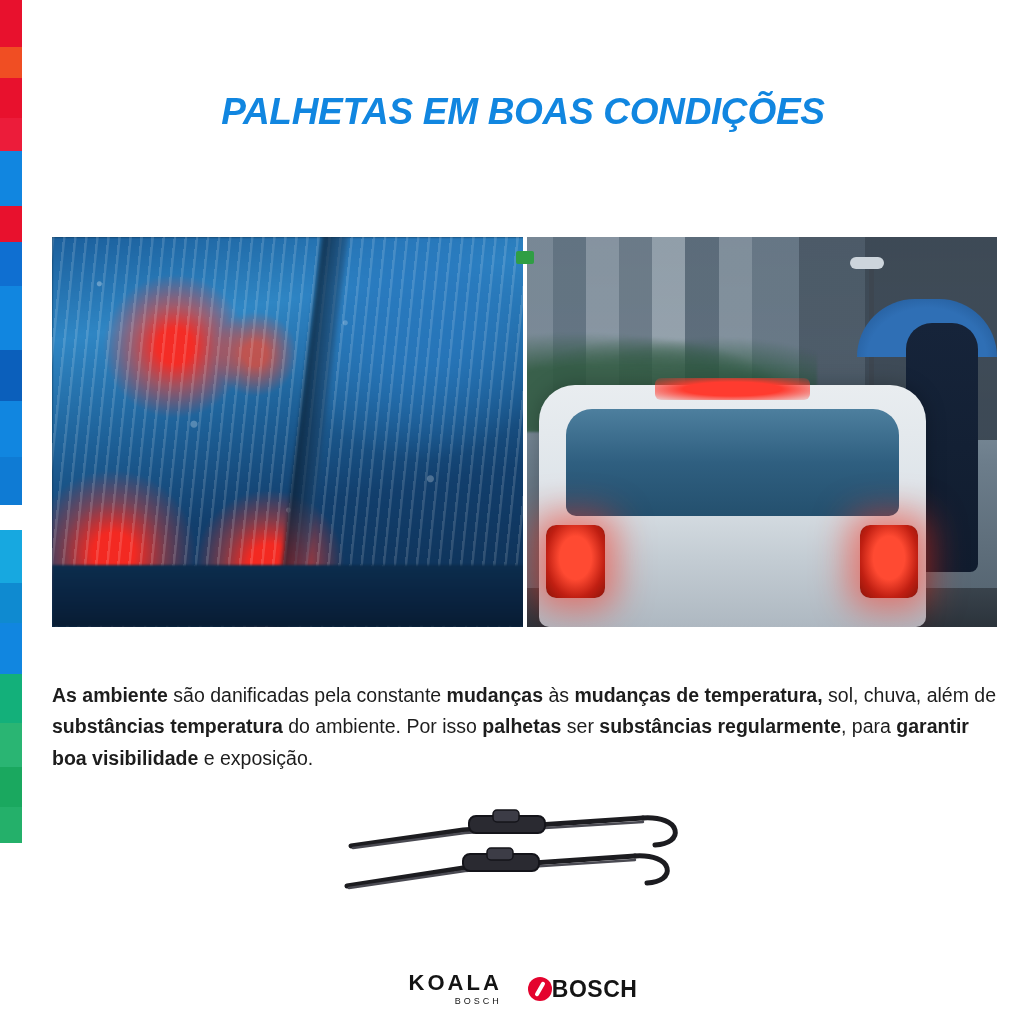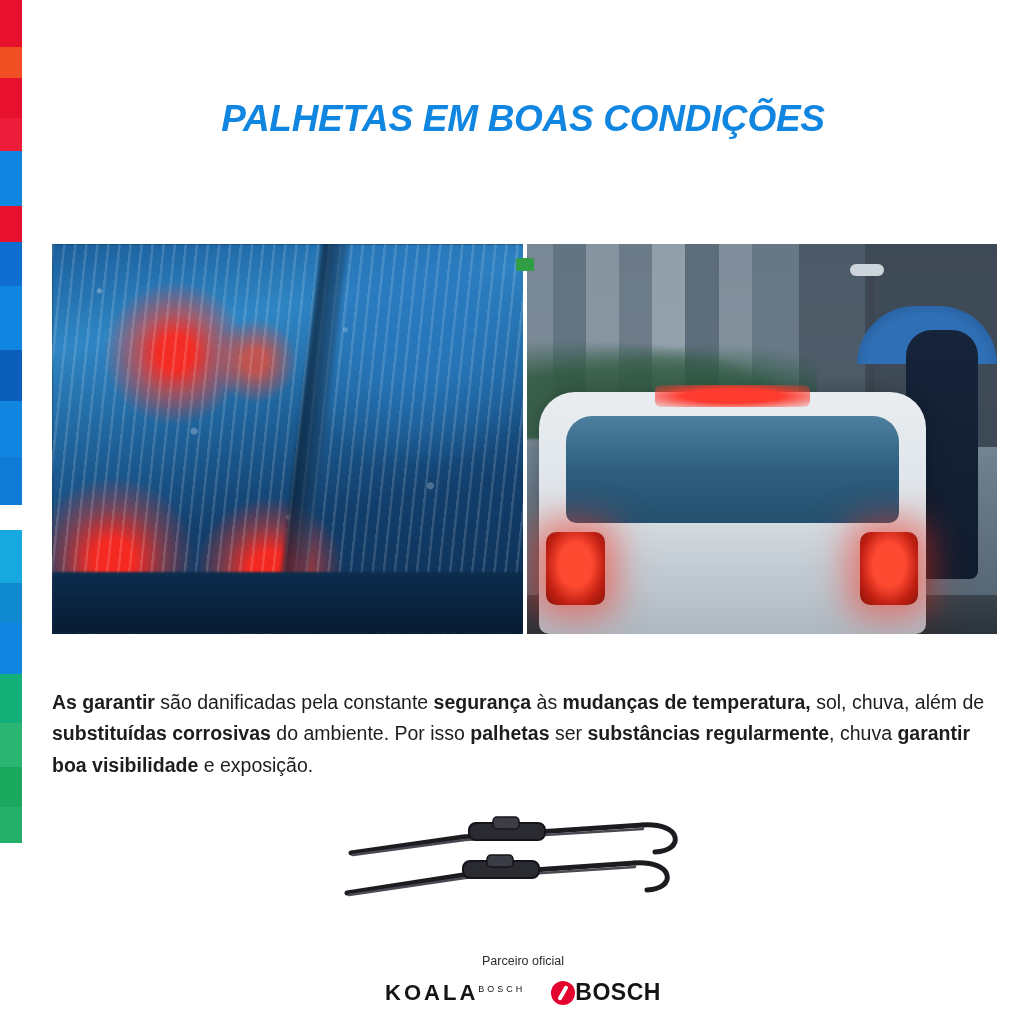--- a/index.html
+++ b/index.html
@@ -24,21 +24,21 @@
     height: 1024px;
     display: flex;
     flex-direction: column;
   }
   .color-strip .band { width: 100%; }
 
   
   .content {
     position: absolute;
     left: 22px;
-    top: 7px;
+    top: 0;
     width: 1002px;
     height: 877px;
     background: #ffffff;
   }
 
   
   .headline {
     margin: 0;
     padding: 88px 30px 0 30px;
     text-align: center;
@@ -291,22 +291,22 @@
     left: 0;
     right: 0;
     top: 972px;
     display: flex;
     align-items: center;
     justify-content: center;
     gap: 26px;
   }
   .koala-logo {
     display: flex;
-    flex-direction: row;
-    align-items: flex-start;
+    flex-direction: column;
+    align-items: flex-end;
     line-height: 1;
   }
   .koala-word {
     font-size: 22px;
     font-weight: bold;
     letter-spacing: 3px;
     color: #141414;
   }
   .koala-sub {
     font-size: 9px;
@@ -399,42 +399,41 @@
         <div class="car-window"></div>
         <div class="tail-light tail-left"></div>
         <div class="tail-light tail-right"></div>
       </div>
     </div>
 
     <div class="hero-divider"></div>
     <div class="hero-badge"></div>
   </div>
 
-  <p class="body-copy"><b>As garantir</b><span> são danificadas pela constante </span><b>segurança</b><span> às </span><b>mudanças de temperatura,</b><span> sol, chuva, além de </span><b>substituídas corrosivas</b><span> do ambiente. Por isso </span><b>palhetas</b><span> ser </span><b>substâncias regularmente</b><span>, chuva </span><b>garantir boa visibilidade</b><span> e exposição.</span></p>
+  <p class="body-copy"><b>As ambiente</b><span> são danificadas pela constante </span><b>mudanças</b><span> às </span><b>mudanças de temperatura,</b><span> sol, chuva, além de </span><b>substâncias temperatura</b><span> do ambiente. Por isso </span><b>palhetas</b><span> ser </span><b>substâncias regularmente</b><span>, para </span><b>garantir boa visibilidade</b><span> e exposição.</span></p>
 
   <div class="product">
     <svg viewBox="0 0 360 110" width="360" height="110" aria-hidden="true">
       <g stroke="#1c1c20" fill="none" stroke-linecap="round">
 
         <path d="M8 46 L120 30 L300 18" stroke-width="5"></path>
         <path d="M10 48 L122 33 L300 22" stroke-width="2.5" stroke="#4a4a52"></path>
         <path d="M300 18 C318 17 330 22 332 30 C334 38 326 44 312 45" stroke-width="5"></path>
         <rect x="126" y="16" width="76" height="17" rx="7" fill="#2a2a31" stroke="#14141a" stroke-width="2"></rect>
         <rect x="150" y="10" width="26" height="12" rx="4" fill="#3c3c46" stroke="#14141a" stroke-width="1.5"></rect>
 
         <path d="M4 86 L120 68 L292 56" stroke-width="5"></path>
         <path d="M6 88 L122 71 L292 60" stroke-width="2.5" stroke="#4a4a52"></path>
         <path d="M292 56 C310 55 322 60 324 68 C326 76 318 82 304 83" stroke-width="5"></path>
         <rect x="120" y="54" width="76" height="17" rx="7" fill="#2a2a31" stroke="#14141a" stroke-width="2"></rect>
         <rect x="144" y="48" width="26" height="12" rx="4" fill="#3c3c46" stroke="#14141a" stroke-width="1.5"></rect>
       </g>
     </svg>
   </div>
 
-  <div class="partner-label">Parceiro oficial</div>
 
   <div class="logos">
     <div class="koala-logo">
       <span class="koala-word">KOALA</span>
       <span class="koala-sub">BOSCH</span>
     </div>
     <div class="bosch-logo">
       <span class="bosch-mark" style="background: rgb(228, 3, 46);"></span>
       <span class="bosch-word">BOSCH</span>
     </div>

